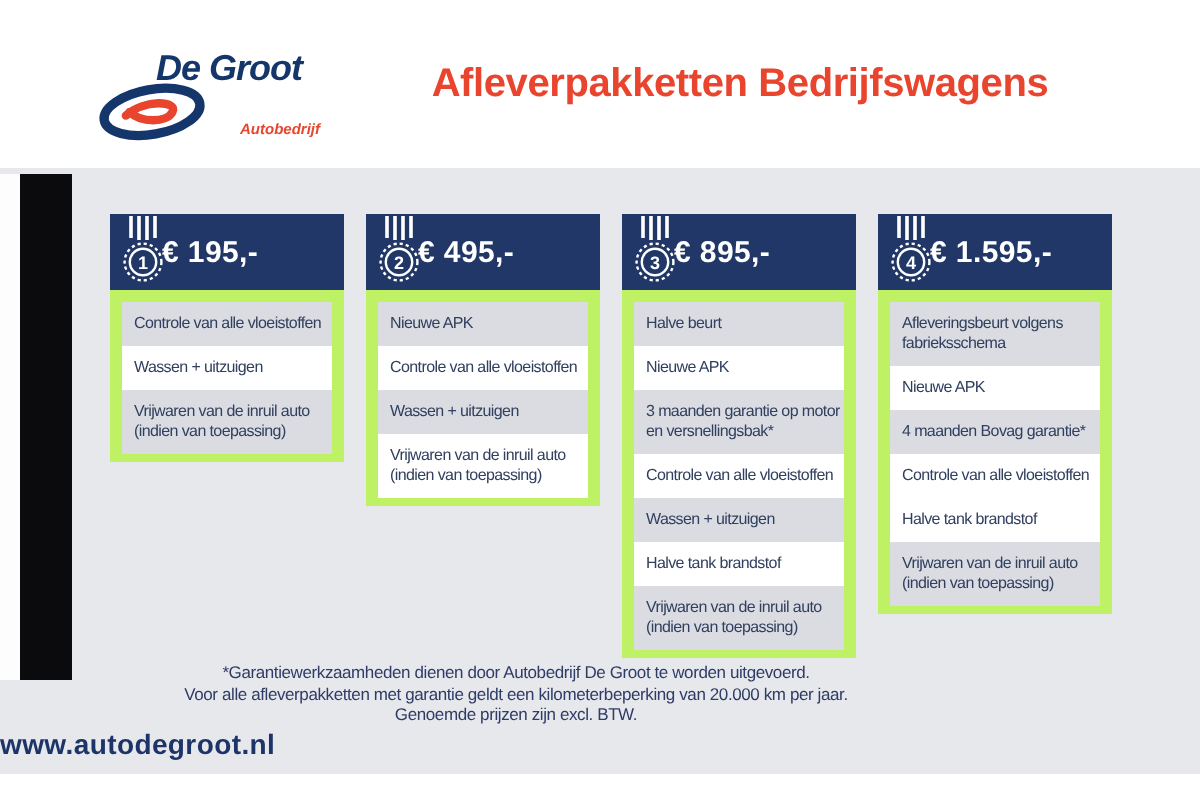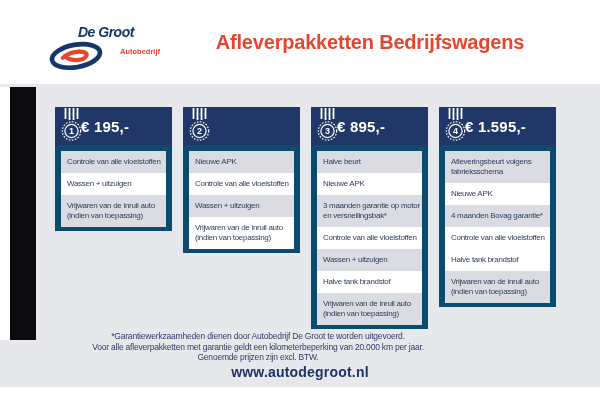--- a/index.html
+++ b/index.html
@@ -8,59 +8,59 @@
     background:#ffffff; font-family:"Liberation Sans", sans-serif;
   }
   .panel { position:absolute; left:0; top:84px; width:600px; height:303px; background:#e7e8ec; }
   .edge-white { position:absolute; left:0; top:87px; width:10px; height:253px; background:#fdfdfd; }
   .edge-black { position:absolute; left:10px; top:87px; width:26px; height:253px; background:#0b0b0d; }
 
   
   .logo { position:absolute; left:48px; top:22px; width:118px; height:52px; }
   .logo-ellipse { position:absolute; left:0px; top:16px; width:56px; height:34px; }
   .logo-name {
-    position:absolute; left:30px; top:2px; font-size:14px; font-weight:800;
+    position:absolute; left:30px; top:2px; font-size:18px; font-weight:800;
     font-style:italic; color:#15366b; letter-spacing:-0.5px; white-space:nowrap;
   }
   .logo-sub {
-    position:absolute; left:72px; top:25px; font-size:7.5px; font-weight:700;
-    color:#e9452e; white-space:nowrap;
+    position:absolute; left:72px; top:38px; font-size:7.5px; font-weight:700;
+    font-style:italic; color:#e9452e; white-space:nowrap;
   }
   .title {
     position:absolute; left:170px; top:31px; width:400px; text-align:center;
     font-size:20px; font-weight:600; color:#e9452e; letter-spacing:-0.2px;
   }
 
   
   .columns { position:absolute; left:55px; top:107px; display:flex; gap:11px; }
   .card { width:117px; }
   .card-header {
     position:relative; height:38px; background:#203767;
     display:flex; align-items:center;
   }
   .medal { position:absolute; left:6px; top:1px; width:21px; height:36px; }
   .price {
     flex:1; margin-left:26px; color:#ffffff;
     font-weight:700; font-size:15px; letter-spacing:0.2px; white-space:pre;
   }
-  .card-body { background:#0c4a6e; padding:6px 6px 4px 6px; }
+  .card-body { background:#bef264; padding:6px 6px 4px 6px; }
   .row {
     padding:6px 6px; font-size:8px; line-height:10px; color:#31405f;
     letter-spacing:-0.3px; white-space:pre; overflow:hidden;
   }
   .row.shaded { background:#dadce2; }
   .row.plain { background:#ffffff; }
 
   
   .footnotes {
     position:absolute; left:0; top:331px; width:516px; text-align:center;
     font-size:8.5px; line-height:10.5px; color:#2e3c66; letter-spacing:-0.2px;
   }
   .website {
-    position:absolute; left:0; top:364px; width:600px; text-align:center;
+    position:absolute; left:0; top:364px; width:600px; 
     font-size:14px; font-weight:700; color:#1d3468; letter-spacing:0.2px;
   }
 </style>
 </head>
 <body>
 
 <div class="page">
 
   <div class="panel"></div>
   <div class="edge-white"></div>
@@ -105,20 +105,21 @@
           <g stroke="#ffffff" fill="none">
             <line x1="4.5" y1="0" x2="4.5" y2="11" stroke-width="1.8"></line>
             <line x1="8.5" y1="0" x2="8.5" y2="12" stroke-width="1.8"></line>
             <line x1="12.5" y1="0" x2="12.5" y2="12" stroke-width="1.8"></line>
             <line x1="16.5" y1="0" x2="16.5" y2="11" stroke-width="1.8"></line>
             <circle cx="10.5" cy="23" r="9.2" stroke-width="1.2" stroke-dasharray="1.6,1.5"></circle>
             <circle cx="10.5" cy="23" r="6.6" stroke-width="1.2"></circle>
           </g>
           <text x="10.5" y="26.3" text-anchor="middle" font-size="9" font-weight="bold" fill="#ffffff" font-family="Liberation Sans, sans-serif">2</text>
         </svg>
+        <div class="price">€ 495,-</div>
       </div>
       <div class="card-body">
           <div class="row shaded">Nieuwe APK</div>
           <div class="row plain">Controle van alle vloeistoffen</div>
           <div class="row shaded">Wassen + uitzuigen</div>
           <div class="row plain">Vrijwaren van de inruil auto
 (indien van toepassing)</div>
         </div>
     </div>
       <div class="card">

